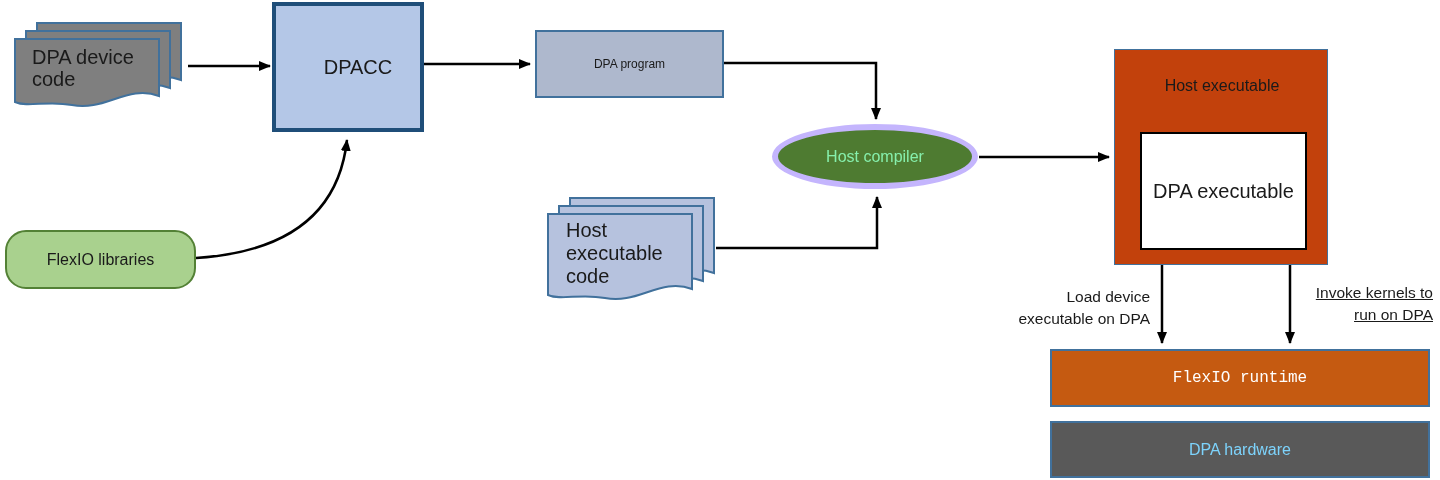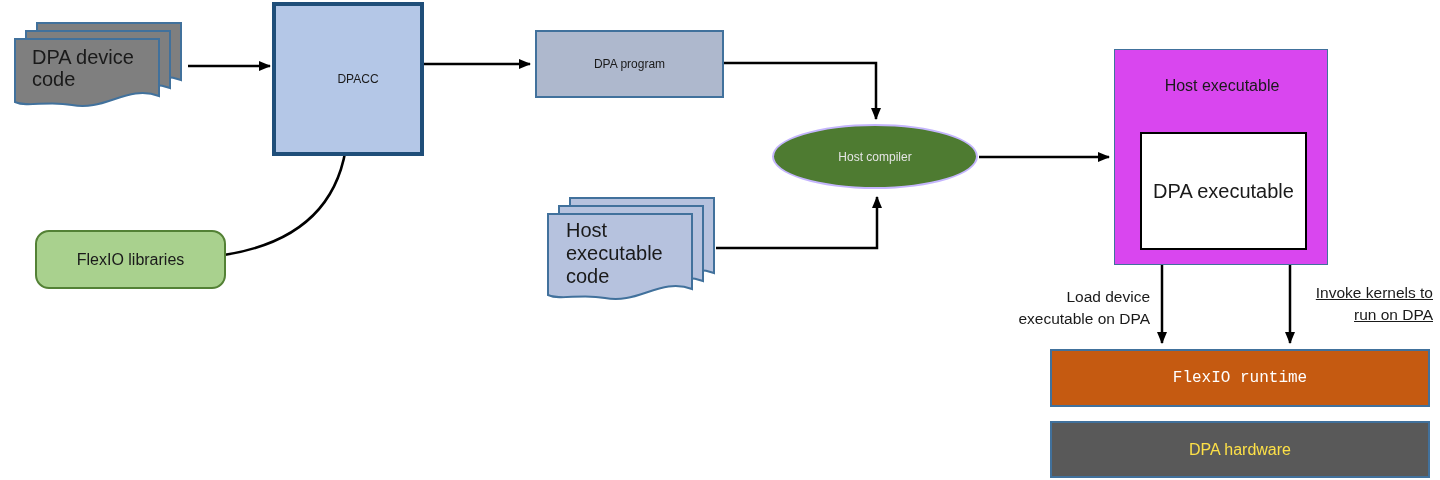--- a/index.html
+++ b/index.html
@@ -3,44 +3,44 @@
 <meta charset="utf-8">
 <style>
   html,body{margin:0;padding:0;background:#ffffff;}
   .canvas{
     position:relative;width:1440px;height:480px;overflow:hidden;background:#ffffff;
     font-family:"Liberation Sans",sans-serif;color:#1a1a1a;
   }
   .abs{position:absolute;}
   .node-label{display:flex;align-items:center;justify-content:center;text-align:center;}
   
-  .dpacc{left:272px;top:2px;width:152px;height:154px;box-sizing:border-box;
-         background:#b4c7e7;border:4px solid #1f4e79;font-size:12px;padding-left:20px;}
+  .dpacc{left:272px;top:2px;width:152px;height:130px;box-sizing:border-box;
+         background:#b4c7e7;border:4px solid #1f4e79;font-size:20px;padding-left:20px;}
   
   .flexio-lib{left:5px;top:230px;width:191px;height:59px;box-sizing:border-box;
-         background:#a9d18e;border:2px solid #538135;border-radius:14px;font-size:16px;margin-left:30px;}
+         background:#a9d18e;border:2px solid #538135;border-radius:21px;font-size:16px;}
   
   .dpa-program{left:535px;top:30px;width:189px;height:68px;box-sizing:border-box;
          background:#aeb8cd;border:2px solid #41719c;font-size:12px;}
   
   .host-compiler{left:772px;top:124px;width:206px;height:65px;box-sizing:border-box;
-         background:#4e7b31;border:2px solid #c4b5fd;border-radius:50%;
-         color:#e5e5e5;font-size:12px;}
+         background:#4e7b31;border:6px solid #c4b5fd;border-radius:50%;
+         color:#86efac;font-size:16px;}
   
   .host-exec{left:1114px;top:49px;width:214px;height:216px;box-sizing:border-box;
-         background:#d946ef;border:1px solid #41719c;font-size:16px;padding-left:20px;}
+         background:#c2410c;border:1px solid #41719c;font-size:16px;padding-left:20px;}
   .host-exec-label{left:0;top:27px;width:214px;text-align:center;font-size:16px;}
   .dpa-exec{left:25px;top:82px;width:167px;height:118px;box-sizing:border-box;
          background:#ffffff;border:2px solid #000000;font-size:20px;}
   
   .flexio-rt{left:1050px;top:349px;width:380px;height:58px;box-sizing:border-box;
          background:#c55a11;border:2px solid #41719c;color:#ffffff;font-size:16px;font-family:Liberation Mono, monospace;}
   
   .dpa-hw{left:1050px;top:421px;width:380px;height:57px;box-sizing:border-box;
-         background:#595959;border:2px solid #41719c;color:#fde047;font-size:16px;}
+         background:#595959;border:2px solid #41719c;color:#7dd3fc;font-size:16px;}
   
   .doc-label{font-size:20px;line-height:22px;}
   .device-label{left:32px;top:46px;width:112px;}
   .app-label{left:566px;top:219px;width:112px;line-height:23px;}
   
   .edge-note{font-size:15.5px;line-height:22px;text-align:right;}
   .note-load{left:998px;top:286px;width:152px;}
   .note-invoke{left:1301px;top:282px;width:132px;text-decoration:underline;}
   svg.layer{position:absolute;left:0;top:0;}
 </style>

